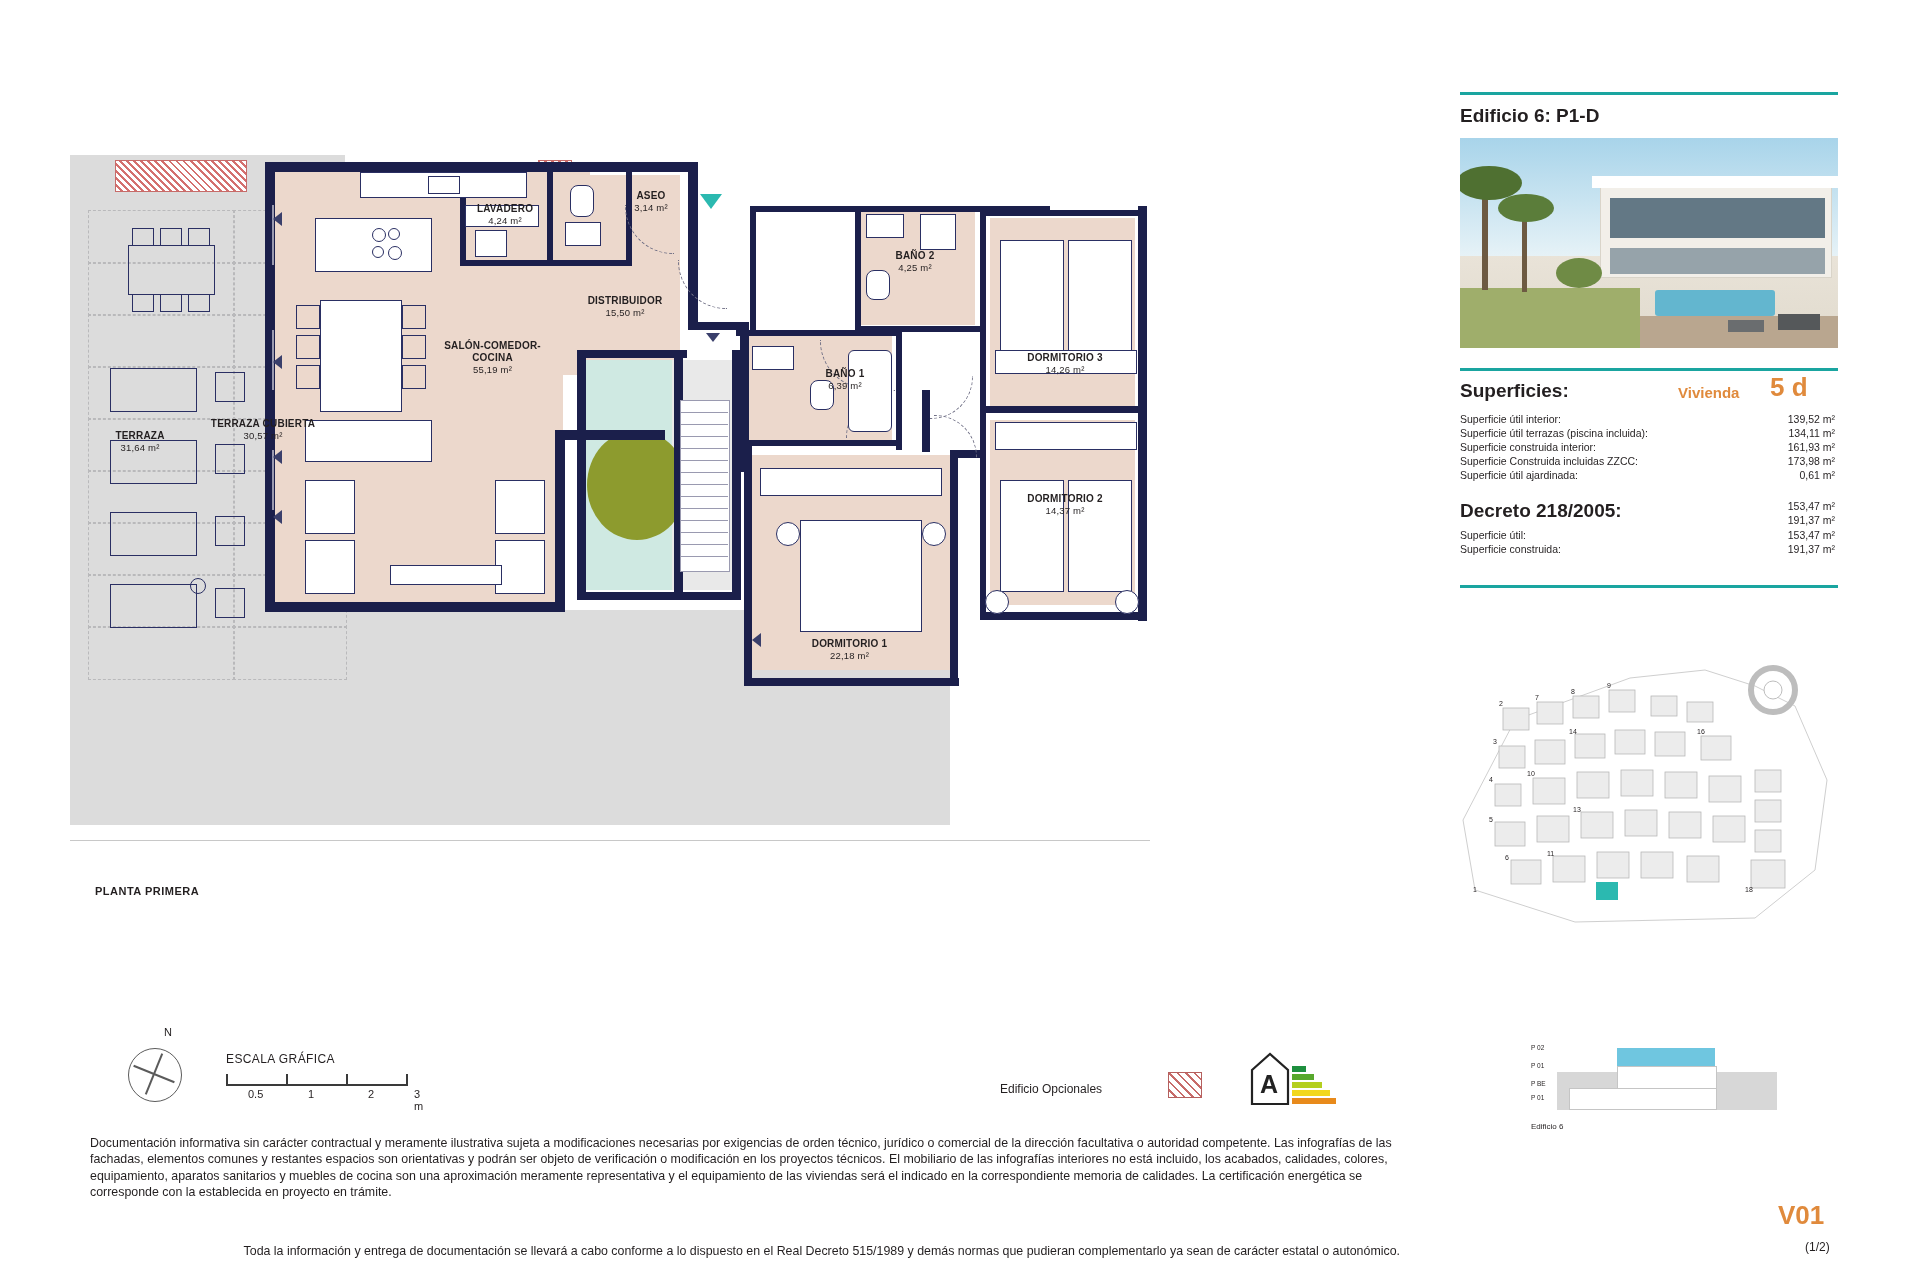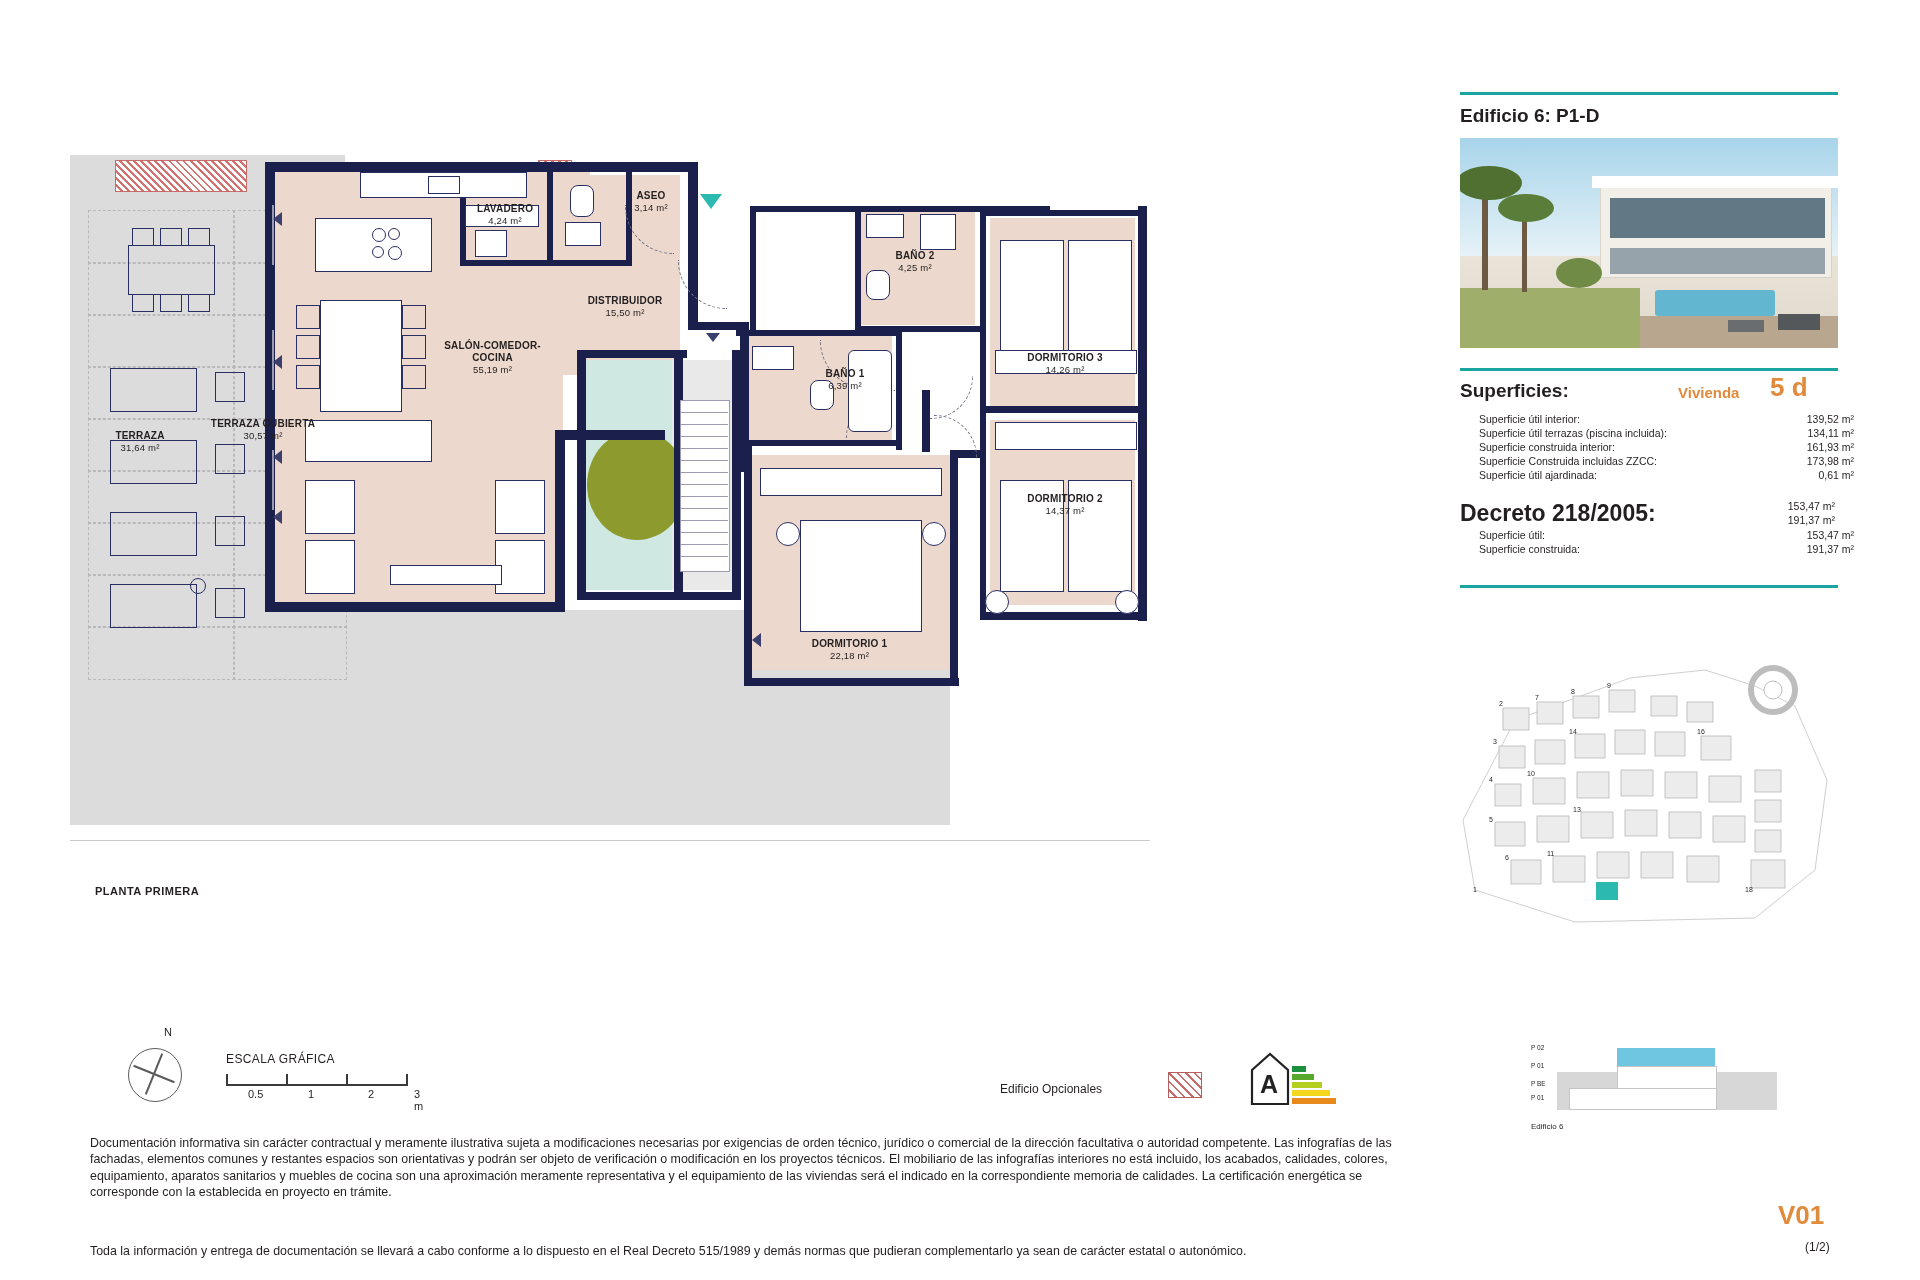--- a/index.html
+++ b/index.html
@@ -14,21 +14,21 @@
   .roomlbl .sq{font-weight:normal;font-size:9.5px;display:block;}
   .thinline{position:absolute;background:#1b1f4b;}
   .furn{position:absolute;border:1px solid #2a2f63;background:#ffffff;}
   .furnb{position:absolute;border:1px solid #2a2f63;background:transparent;}
   .dash{position:absolute;border:1px dashed #b9b9bb;}
 
   
   .rp{position:absolute;left:1460px;top:0;width:460px;height:1280px;}
   .rule{position:absolute;background:#1aa5a0;height:3px;}
   .sec-title{position:absolute;font-weight:bold;font-size:19px;color:#231f20;}
-  .tbl{position:absolute;font-size:10.5px;color:#231f20;margin-left:19px;}
+  .tbl{position:absolute;font-size:10.5px;color:#231f20;}
   .tbl .row{display:flex;justify-content:space-between;line-height:14px;width:100%;}
   .tbl .row span:last-child{text-align:right;}
 
   
   .legal{position:absolute;font-size:12.4px;line-height:16.4px;color:#231f20;}
   .foot-v{position:absolute;color:#e08a3c;font-weight:bold;font-size:26px;}
   .foot-p{position:absolute;color:#231f20;font-size:12px;}
 
   
   .energy{position:absolute;width:92px;height:58px;}
@@ -329,21 +329,21 @@
       <div class="row">
           <span>Superficie Construida incluidas ZZCC:</span>
           <span>173,98 m²</span>
         </div>
       <div class="row">
           <span>Superficie útil ajardinada:</span>
           <span>0,61 m²</span>
         </div>
     </div>
 
-    <div class="sec-title" style="left:0px;top:500px;font-size:23px;">Decreto 218/2005:</div>
+    <div class="sec-title" style="left:0px;top:500px;font-size:19px;">Decreto 218/2005:</div>
     <div class="tbl" style="left:0px;top:528px;width:375px;">
       <div class="row">
           <span>Superficie útil:</span>
           <span>153,47 m²</span>
         </div>
       <div class="row">
           <span>Superficie construida:</span>
           <span>191,37 m²</span>
         </div>
     </div>
@@ -456,15 +456,15 @@
     </svg>
     <div class="abs" style="left:12px;top:22px;font-size:25px;font-weight:bold;color:#222;">A</div>
     <div class="band" style="left:44px;top:18px;width:14px;background:#1e8f3e;"></div>
     <div class="band" style="left:44px;top:26px;width:22px;background:#57a82c;"></div>
     <div class="band" style="left:44px;top:34px;width:30px;background:#b4cf1f;"></div>
     <div class="band" style="left:44px;top:42px;width:38px;background:#f2d71c;"></div>
     <div class="band" style="left:44px;top:50px;width:44px;background:#e88a1b;"></div>
   </div>
 
   <div class="legal" style="left:90px;top:1135px;width:1310px;">Documentación informativa sin carácter contractual y meramente ilustrativa sujeta a modificaciones necesarias por exigencias de orden técnico, jurídico o comercial de la dirección facultativa o autoridad competente. Las infografías de las fachadas, elementos comunes y restantes espacios son orientativas y podrán ser objeto de verificación o modificación en los proyectos técnicos. El mobiliario de las infografías interiores no está incluido, los acabados, calidades, colores, equipamiento, aparatos sanitarios y muebles de cocina son una aproximación meramente representativa y el equipamiento de las viviendas será el indicado en la correspondiente memoria de calidades. La certificación energética se corresponde con la establecida en proyecto en trámite.</div>
-  <div class="legal" style="left:90px;top:1243px;width:1310px;">Toda la información y entrega de documentación se llevará a cabo conforme a lo dispuesto en el Real Decreto 515/1989 y demás normas que pudieran complementarlo ya sean de carácter estatal o autonómico.</div>
+  <div class="legal" style="left:90px;top:1243px;width:1310px;text-align:right;">Toda la información y entrega de documentación se llevará a cabo conforme a lo dispuesto en el Real Decreto 515/1989 y demás normas que pudieran complementarlo ya sean de carácter estatal o autonómico.</div>
 
 </div>
 
 </body></html>

